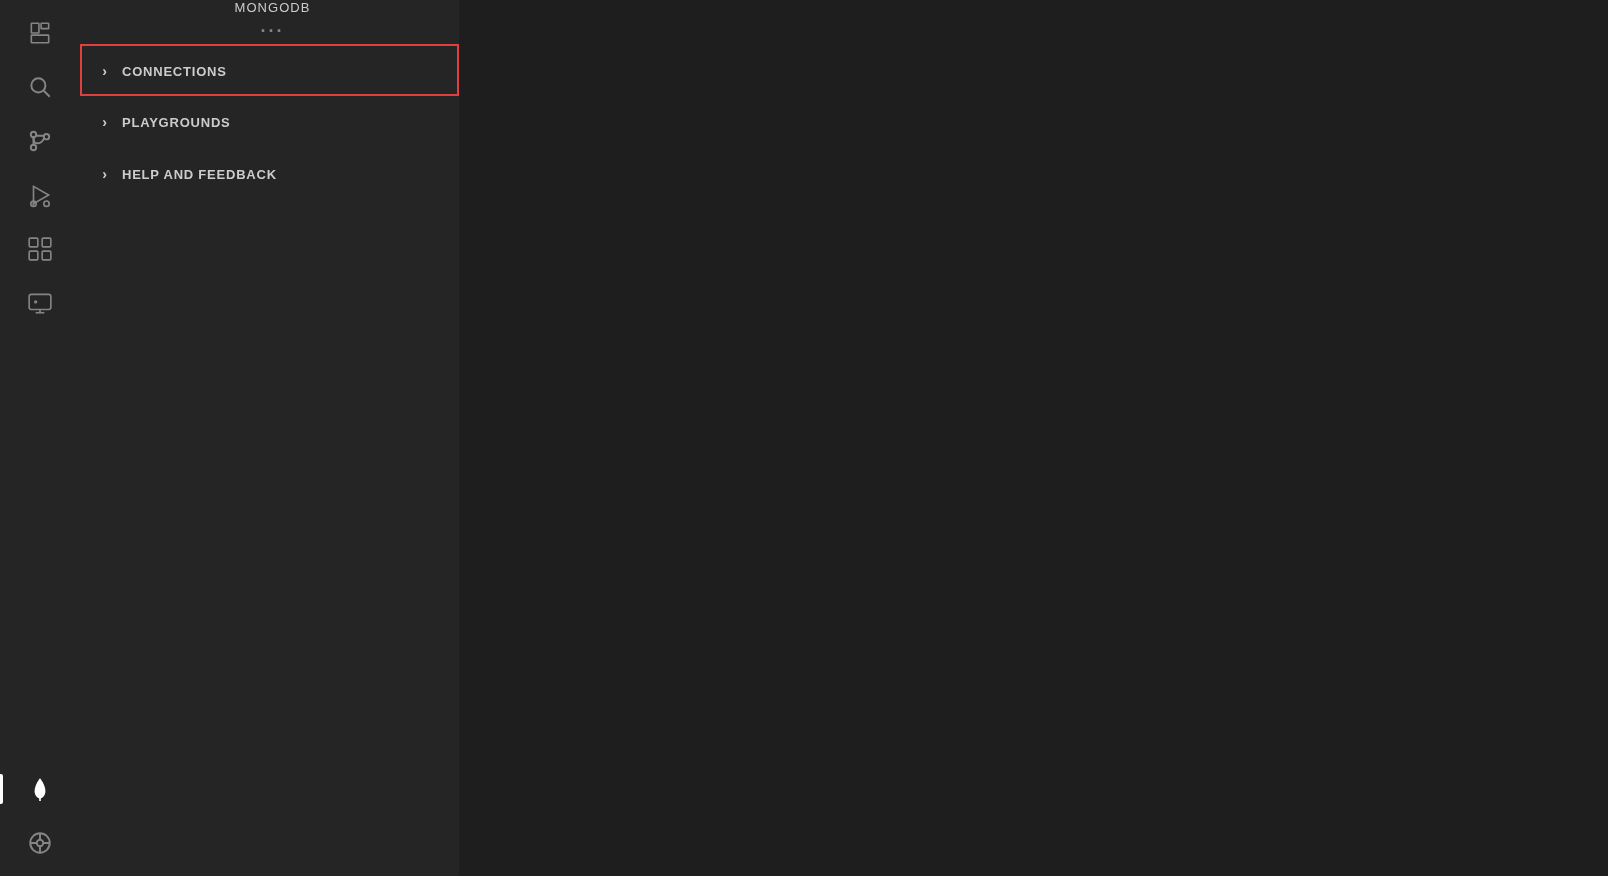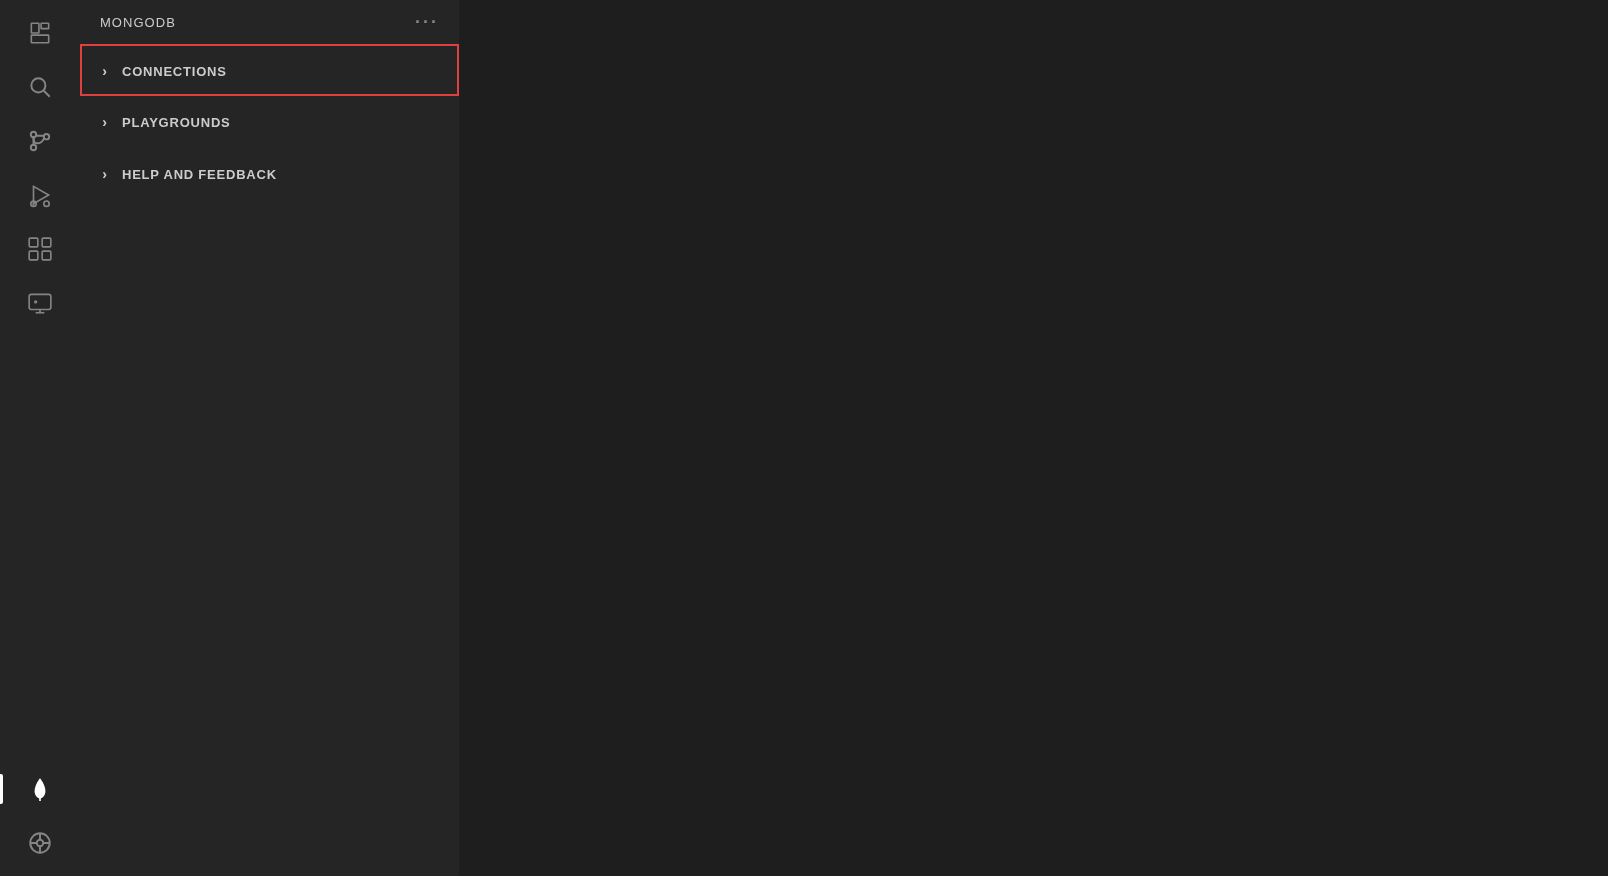--- a/index.html
+++ b/index.html
@@ -86,20 +86,21 @@
       border-right: 1px solid #1e1e1e;
     }
 
     .panel-header {
       height: 44px;
       display: flex;
       align-items: center;
       justify-content: space-between;
       padding: 0 14px 0 20px;
       flex-shrink: 0;
+      flex-direction: column;
     }
 
     .panel-title {
       color: #cccccc;
       font-size: 13px;
       font-weight: 400;
       letter-spacing: 0.08em;
       text-transform: uppercase;
     }
 

